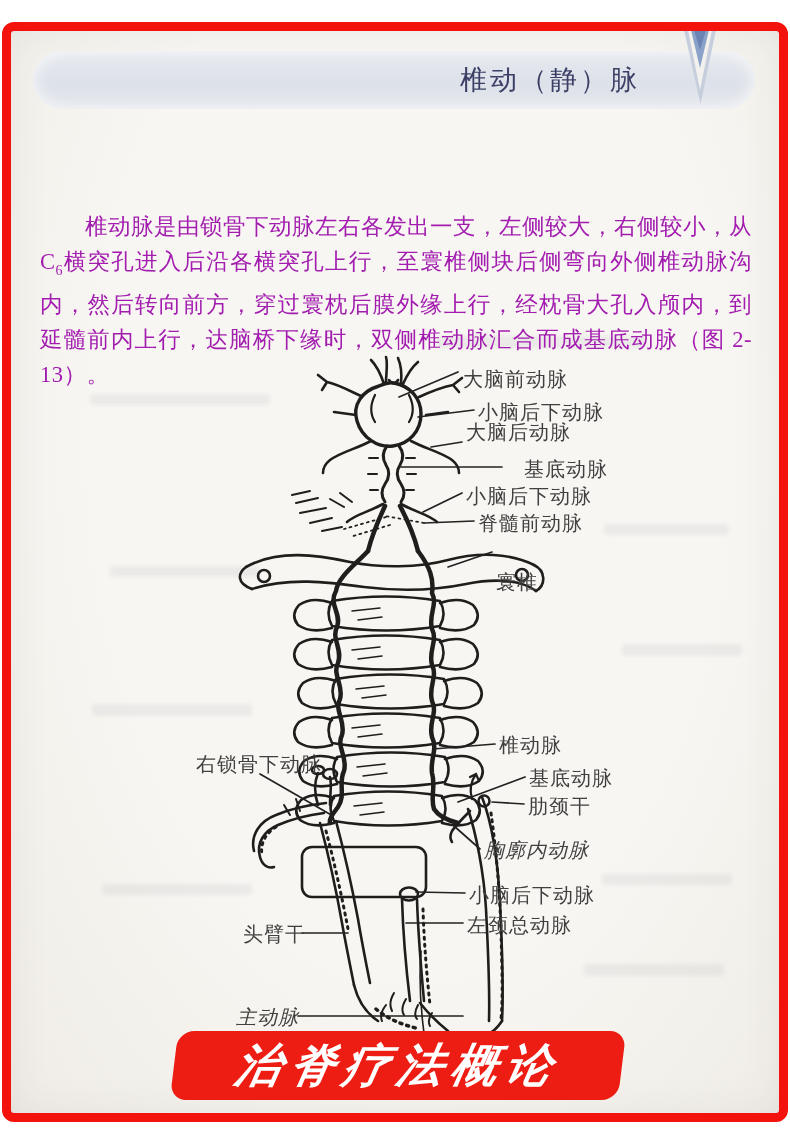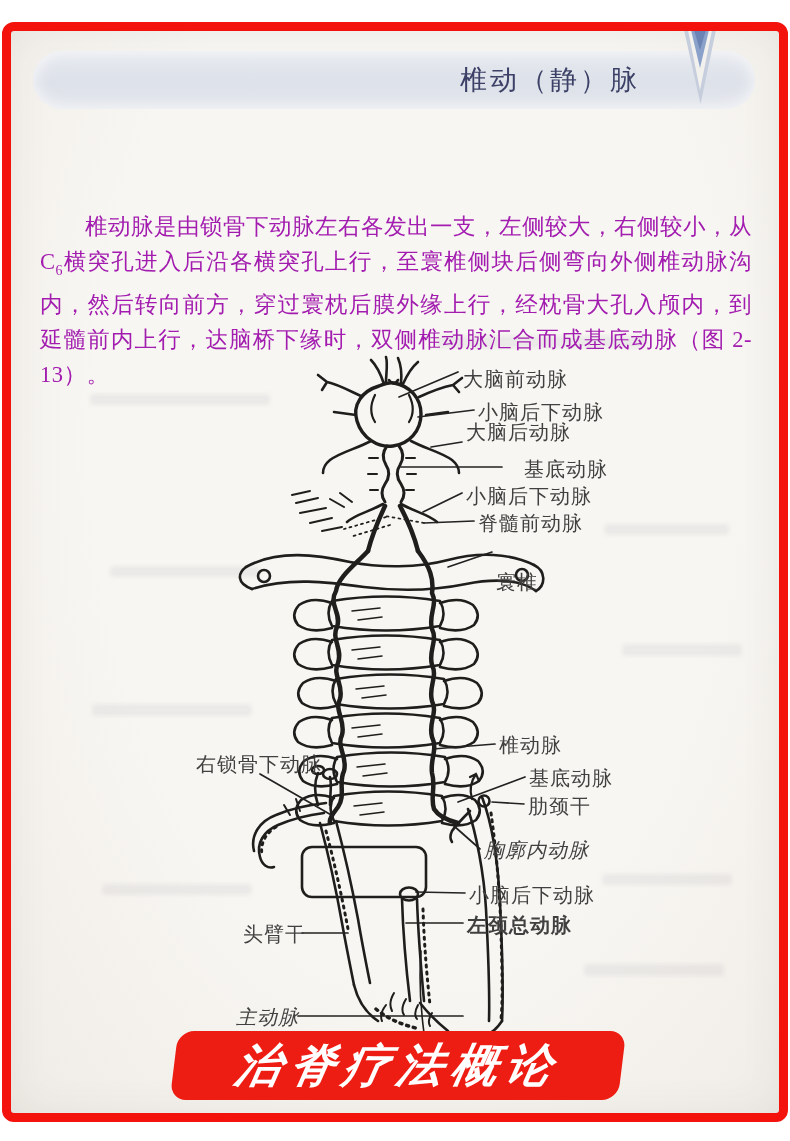--- a/index.html
+++ b/index.html
@@ -193,21 +193,21 @@
 <span class="lbl" style="left:524px;top:456px;">基底动脉</span>
 <span class="lbl" style="left:466px;top:483px;text-align:right;">小脑后下动脉</span>
 <span class="lbl" style="left:478px;top:510px;">脊髓前动脉</span>
 <span class="lbl" style="left:496px;top:541px;margin-top:28px;">寰椎</span>
 <span class="lbl" style="left:499px;top:732px;">椎动脉</span>
 <span class="lbl" style="left:529px;top:765px;">基底动脉</span>
 <span class="lbl" style="left:528px;top:793px;">肋颈干</span>
 <span class="lbl" style="left:484px;top:837px;font-style:italic;">胸廓内动脉</span>
 <span class="lbl" style="left:196px;top:751px;">右锁骨下动脉</span>
 <span class="lbl" style="left:469px;top:882px;">小脑后下动脉</span>
-<span class="lbl" style="left:467px;top:912px;font-weight:bold;">左颈总动脉</span>
+<span class="lbl" style="left:467px;top:912px;">左颈总动脉</span>
 <span class="lbl" style="left:243px;top:921px;">头臂干</span>
 <span class="lbl" style="left:236px;top:1004px;font-style:italic;">主动脉</span>
 
 <div class="footer-banner">
   <span>治脊疗法概论</span>
 </div>
 
 <div class="red-frame"></div>
 
 </body></html>

